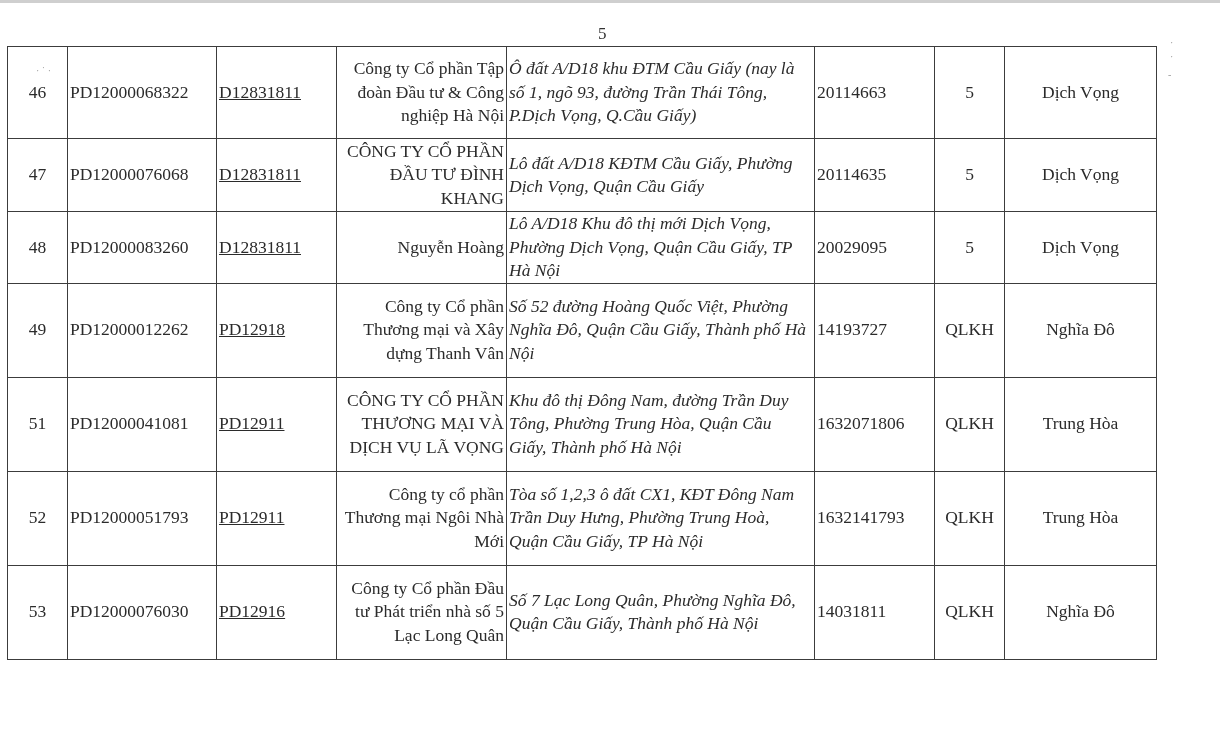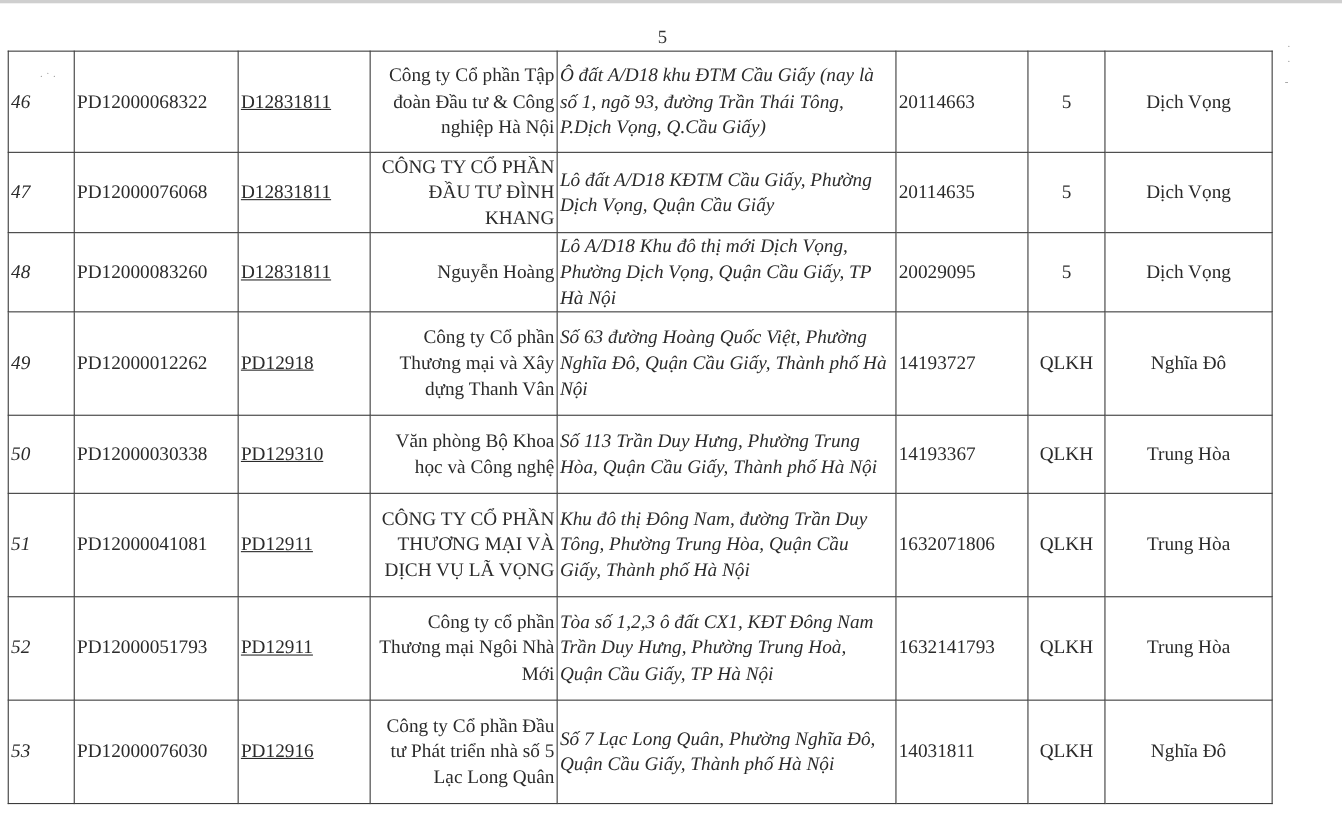--- a/index.html
+++ b/index.html
@@ -46,21 +46,21 @@
     }
     table.data-table td {
       border: 1.6px solid #3c3c3c;
       font-size: 17.5px;
       line-height: 23.5px;
       padding: 0 2px 0 2px;
       vertical-align: middle;
       color: #2b2b2b;
       overflow: hidden;
     }
-    td.c-stt { text-align: left; font-style: italic; }
+    td.c-stt { text-align: center; }
     td.c-ma { text-align: left; }
     td.c-tram { text-align: left; text-decoration: underline; }
     td.c-ten { text-align: right; }
     td.c-diachi { text-align: left; font-style: italic; }
     td.c-so { }
     td.c-doi { text-align: center; }
     td.c-phuong { text-align: center; }
   </style>
 </head>
 <body>
@@ -114,34 +114,24 @@
       <td class="c-diachi">Lô A/D18  Khu đô thị mới Dịch Vọng, Phường Dịch Vọng, Quận Cầu Giấy, TP Hà Nội</td>
       <td class="c-so">20029095</td>
       <td class="c-doi">5</td>
       <td class="c-phuong">Dịch Vọng</td>
     </tr>
     <tr style="height:94px">
       <td class="c-stt">49</td>
       <td class="c-ma">PD12000012262</td>
       <td class="c-tram">PD12918</td>
       <td class="c-ten">Công ty Cổ phần Thương mại và Xây dựng Thanh Vân</td>
-      <td class="c-diachi">Số 63 đường Hoàng Quốc Việt, Phường Nghĩa Đô, Quận Cầu Giấy, Thành phố Hà Nội</td>
+      <td class="c-diachi">Số 52 đường Hoàng Quốc Việt, Phường Nghĩa Đô, Quận Cầu Giấy, Thành phố Hà Nội</td>
       <td class="c-so">14193727</td>
       <td class="c-doi">QLKH</td>
       <td class="c-phuong">Nghĩa Đô</td>
-    </tr>
-    <tr style="height:71px">
-      <td class="c-stt">50</td>
-      <td class="c-ma">PD12000030338</td>
-      <td class="c-tram">PD129310</td>
-      <td class="c-ten">Văn phòng Bộ Khoa học và Công nghệ</td>
-      <td class="c-diachi">Số 113 Trần Duy Hưng, Phường Trung Hòa, Quận Cầu Giấy, Thành phố Hà Nội</td>
-      <td class="c-so">14193367</td>
-      <td class="c-doi">QLKH</td>
-      <td class="c-phuong">Trung Hòa</td>
     </tr>
     <tr style="height:94px">
       <td class="c-stt">51</td>
       <td class="c-ma">PD12000041081</td>
       <td class="c-tram">PD12911</td>
       <td class="c-ten">CÔNG TY CỔ PHẦN THƯƠNG MẠI VÀ DỊCH VỤ LÃ VỌNG</td>
       <td class="c-diachi">Khu đô thị Đông Nam, đường Trần Duy Tông, Phường Trung Hòa, Quận Cầu Giấy, Thành phố Hà Nội</td>
       <td class="c-so">1632071806</td>
       <td class="c-doi">QLKH</td>
       <td class="c-phuong">Trung Hòa</td>

